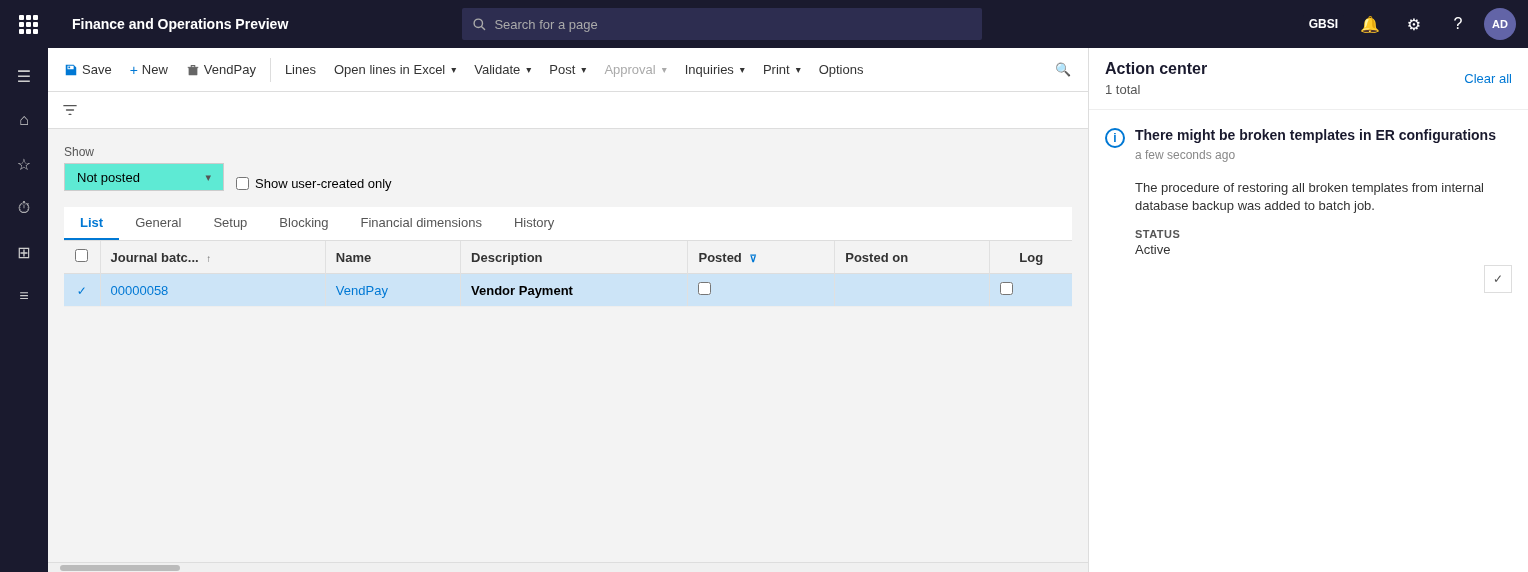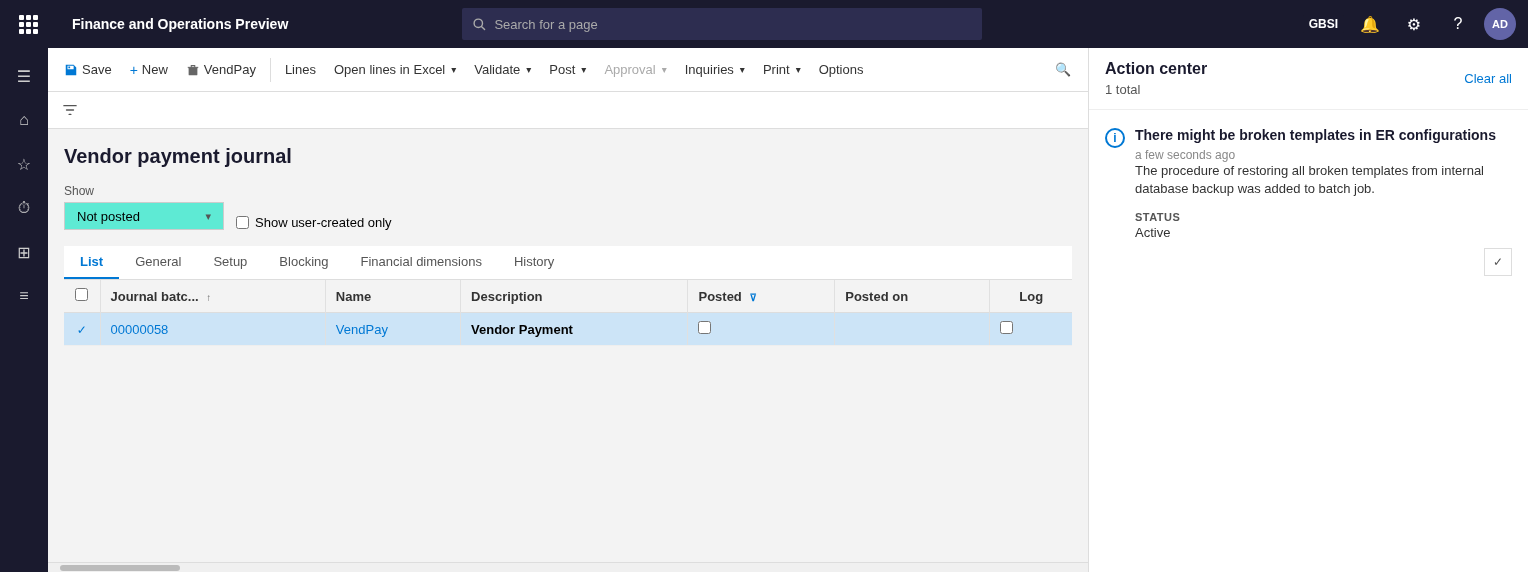--- a/index.html
+++ b/index.html
@@ -274,21 +274,21 @@
       margin-top: 2px;
     }
     .ac-notif-content { flex: 1; }
     .ac-notif-title {
       font-size: 14px;
       font-weight: 600;
       color: #1a1a2e;
       margin-bottom: 4px;
       line-height: 1.3;
     }
-    .ac-notif-time { font-size: 12px; color: #888; margin-bottom: 0; }
+    .ac-notif-time { font-size: 12px; color: #888; margin-bottom: 17px; }
     .ac-notif-body { font-size: 13px; color: #333; line-height: 1.4; margin-bottom: 12px; }
     .ac-status-label { font-size: 11px; font-weight: 700; color: #555; text-transform: uppercase; letter-spacing: 0.5px; }
     .ac-status-value { font-size: 13px; color: #333; margin-top: 2px; }
     .ac-collapse-btn {
       width: 28px; height: 28px;
       border: 1px solid #ddd;
       display: flex; align-items: center; justify-content: center;
       cursor: pointer; margin-left: auto; margin-top: 8px;
       font-size: 12px; color: #555;
     }
@@ -409,21 +409,20 @@
 
   <div class="filter-bar">
     <div class="filter-icon-btn">
       <svg width="14" height="14" viewBox="0 0 16 16" fill="#555">
           <path d="M1 3h14M4 8h8M7 13h2" stroke="#555" stroke-width="1.5" stroke-linecap="round" fill="none"></path>
         </svg>
     </div>
   </div>
 
   <div class="content-area">
-    <div class="page-title">Vendor payment journal</div>
 
     <div class="filter-row">
       <div class="filter-group">
         <div class="filter-label">Show</div>
         <div class="show-select">
           <span>Not posted</span>
           <span style="font-size:11px;color:#555;">▾</span>
         </div>
       </div>
       <label class="checkbox-row">

